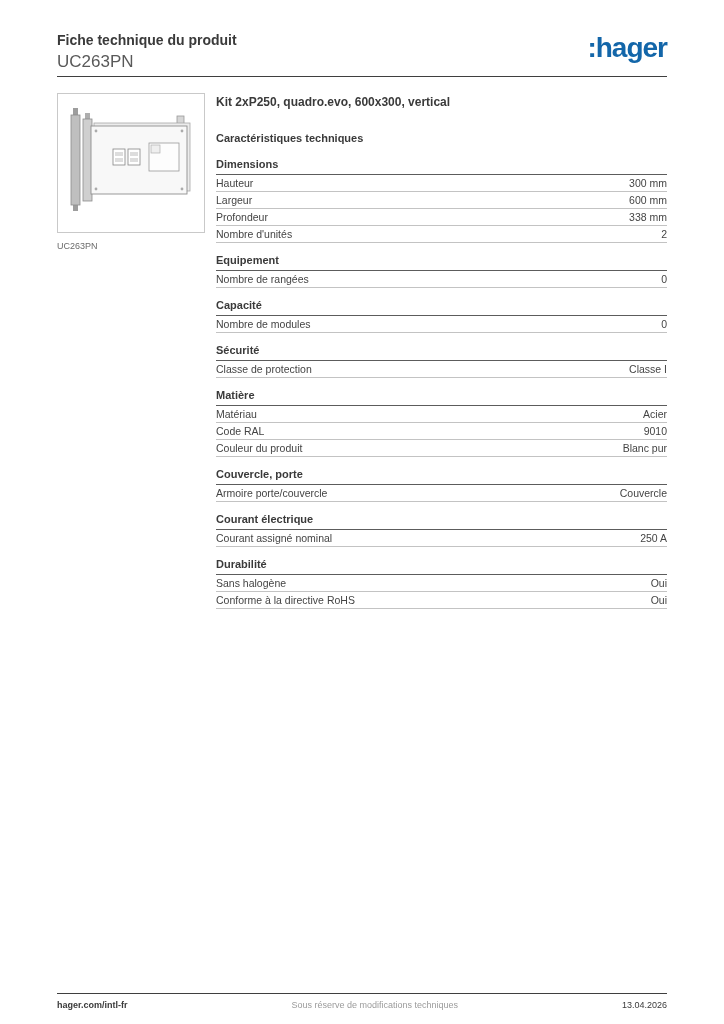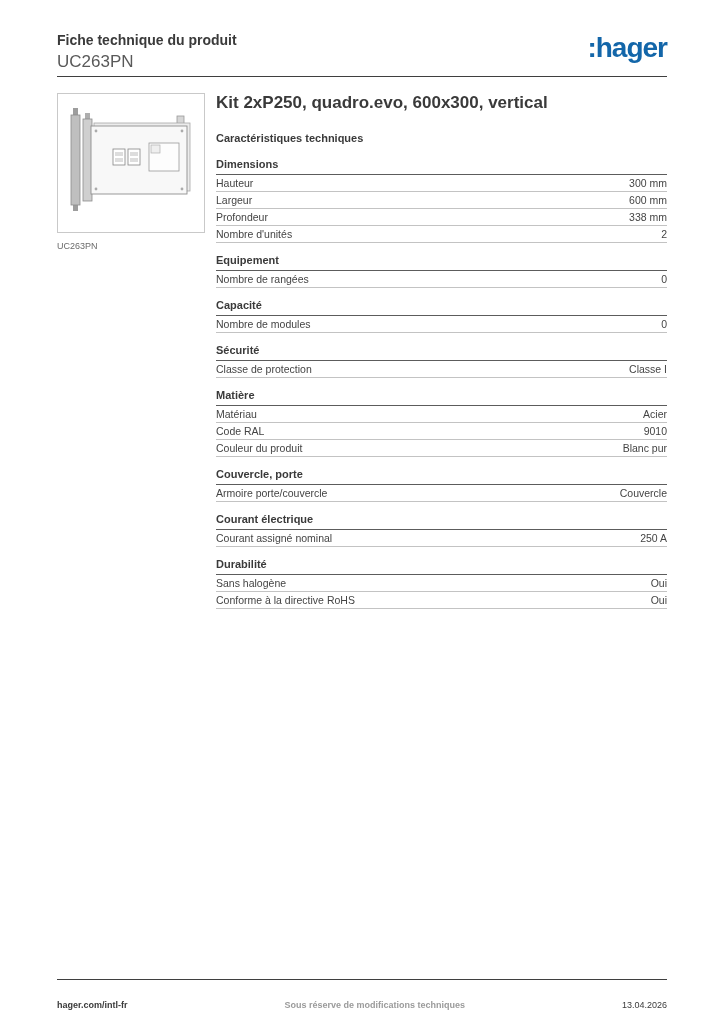--- a/index.html
+++ b/index.html
@@ -35,21 +35,21 @@
   .left-col { position: absolute; left: 0; top: 0; width: 148px; }
   .image-box {
     width: 148px; height: 140px;
     border: 1px solid #c9c9c9;
     background: #ffffff;
     display: flex; align-items: center; justify-content: center;
   }
   .image-caption { margin-top: 8px; font-size: 9px; color: #6b6b6b; }
 
   .right-col { margin-left: 159px; }
-  .product-name { font-size: 17px; font-weight: bold; color: #3a3a3a; padding-top: 3px; line-height: 13px; }
+  .product-name { font-size: 12px; font-weight: bold; color: #3a3a3a; padding-top: 3px; line-height: 13px; }
   .char-title { font-size: 11px; font-weight: bold; color: #3a3a3a; margin-top: 23px; line-height: 13px; }
   .spec-sections { margin-top: 11px; }
   .spec-section { margin-bottom: 9px; }
   .spec-section-title {
     font-size: 11px; font-weight: bold; color: #3a3a3a;
     line-height: 12px;
     padding: 2px 0 4px 0;
     border-bottom: 1px solid #5c5c5c;
   }
   .spec-row {
@@ -58,26 +58,26 @@
     padding: 3px 0 2px 0;
     border-bottom: 1px solid #c3c3c3;
   }
   .spec-label { text-align: left; }
   .spec-value { text-align: right; white-space: nowrap; padding-left: 12px; }
 
   
   .footer {
     position: absolute; left: 57px; right: 57px; bottom: 14px;
     border-top: 1px solid #3f3f3f;
-    padding-top: 20px;
+    padding-top: 6px;
     display: flex; justify-content: space-between; align-items: flex-end;
     font-size: 9px; line-height: 10px;
   }
   .footer-left  { font-weight: bold; color: #3a3a3a; cursor: pointer; }
-  .footer-center{ color: #9b9b9b; font-weight: bold; }
+  .footer-center{ color: #9b9b9b; }
   .footer-right { font-weight: normal; color: #3a3a3a; }
 </style>
 </head>
 <body>
 
 <div class="page">
 
   <header class="header">
     <div>
       <div class="header-title">Fiche technique du produit</div>

